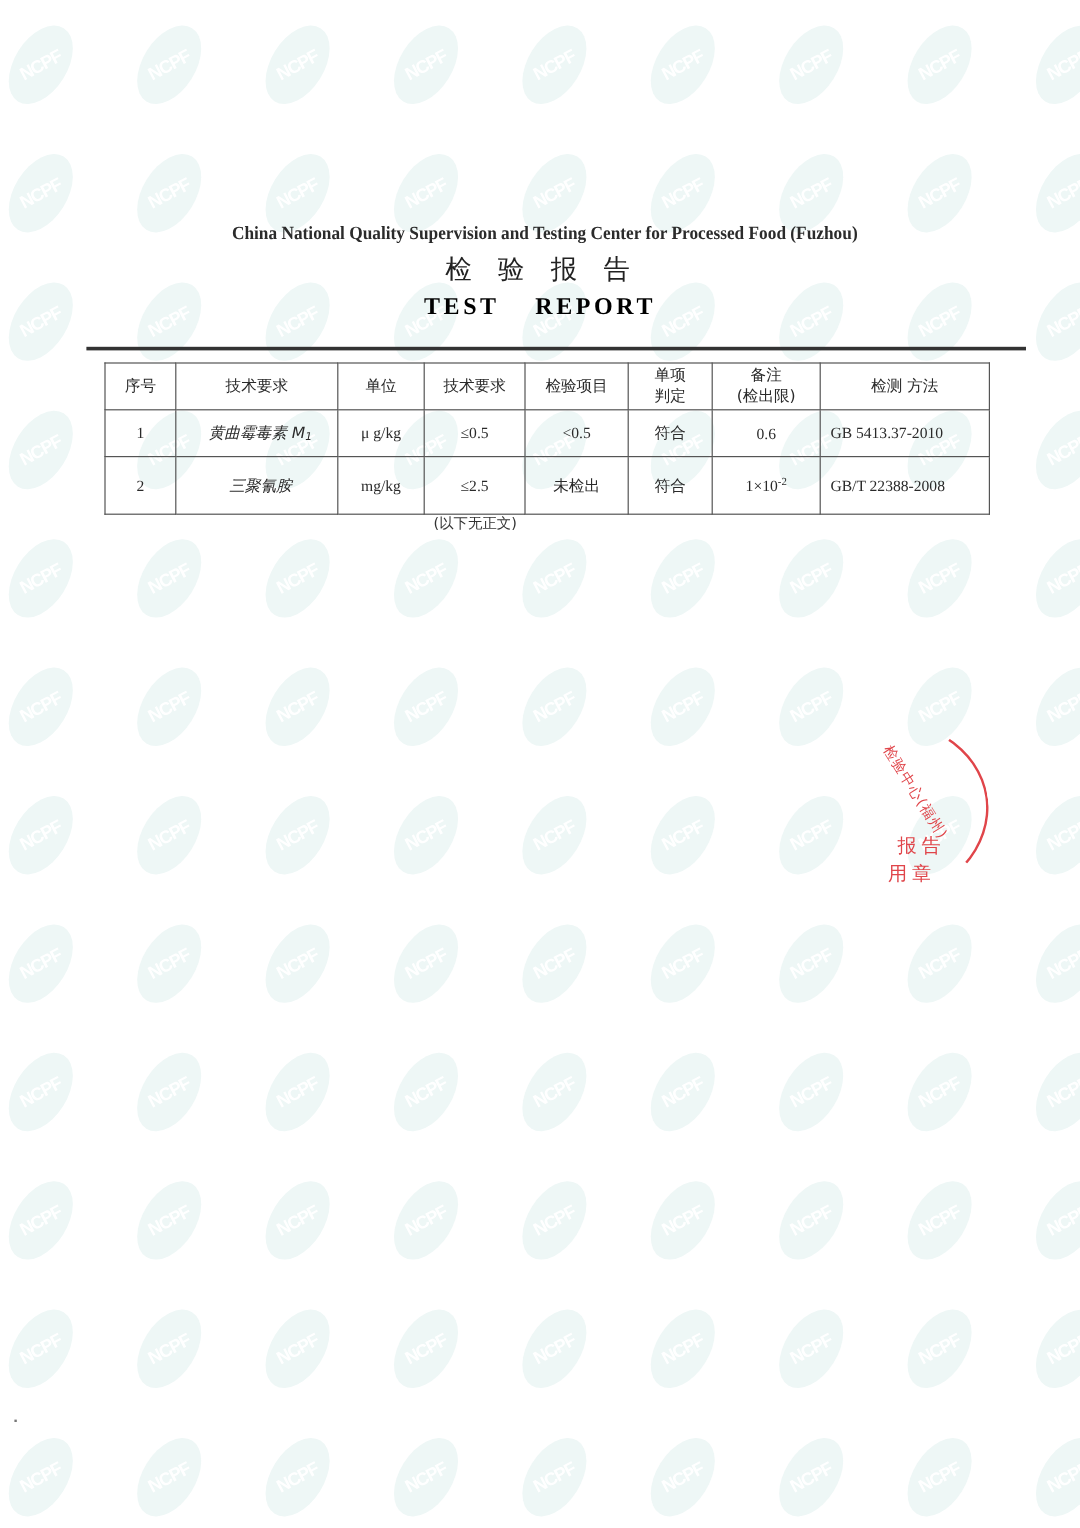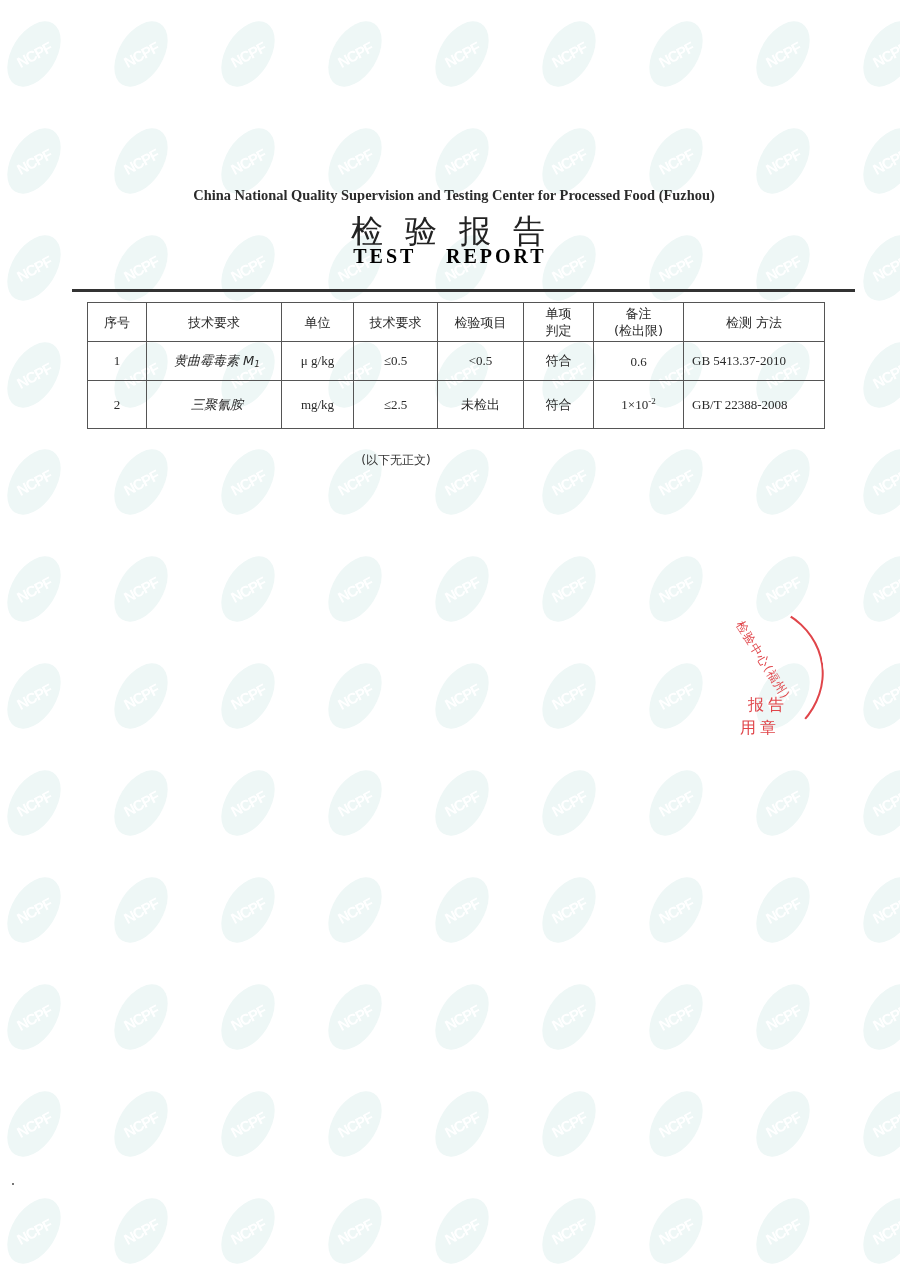--- a/index.html
+++ b/index.html
@@ -28,21 +28,21 @@
     font-size: 31px; letter-spacing: 1px; color: #222;
     font-family: "DejaVu Sans", sans-serif; font-weight: normal;
   }
   .title-en {
     position: absolute; top: 186px; left: 0; width: 908px; text-align: center;
     font-size: 15.5px; font-weight: bold; color: #2b2b2b;
     font-family: "Liberation Serif", serif; transform: scaleX(0.93);
   }
   .report-cn {
     position: absolute; top: 210px; left: 0; width: 900px; text-align: center;
-    font-size: 32px; letter-spacing: 22px; color: #222;
+    font-size: 22px; letter-spacing: 22px; color: #222;
     font-family: "DejaVu Sans", sans-serif;
     padding-left: 18px; box-sizing: border-box;
   }
   .report-en {
     position: absolute; top: 245px; left: 0; width: 900px; text-align: center;
     font-size: 20px; font-weight: bold; letter-spacing: 3px; color: #000000;
     font-family: "Liberation Serif", serif; word-spacing: 22px;
   }
   .meta-row { position: absolute; top: 266px; left: 72px; width: 783px; height: 22px; font-size: 14px; }
   .report-no-label { position: absolute; left: 0; top: 0; font-family: "DejaVu Sans", sans-serif; font-size: 14px; }
@@ -62,21 +62,21 @@
   table.results th { height: 38px; font-family: "DejaVu Sans", sans-serif; font-size: 13px; line-height: 17px; }
   table.results td { height: 38px; }
   table.results tr.row2 td { height: 47px; }
   td.cn { font-family: "DejaVu Sans", sans-serif; }
   td.item { text-align: left; padding-left: 8px !important; font-style: italic; }
   td.method { text-align: left !important; padding-left: 8px !important; }
   .sub { font-size: 9px; vertical-align: -2px; }
   .sup { font-size: 9px; vertical-align: 5px; }
   .end-note {
     position: absolute; top: 428px; left: 0; width: 792px; text-align: center;
-    font-family: "DejaVu Sans", sans-serif; font-size: 12px; color: #333; margin-top: 24px;
+    font-family: "DejaVu Sans", sans-serif; font-size: 12px; color: #333;
   }
   .seal {
     position: absolute; left: 700px; top: 600px; width: 150px; height: 150px;
   }
   .seal-arc {
     position: absolute; left: -60px; top: 0; width: 180px; height: 150px;
     border-radius: 50%; border: 2px solid transparent; border-right-color: #e0454a;
     transform: rotate(-8deg);
   }
   .seal-ring-text {

